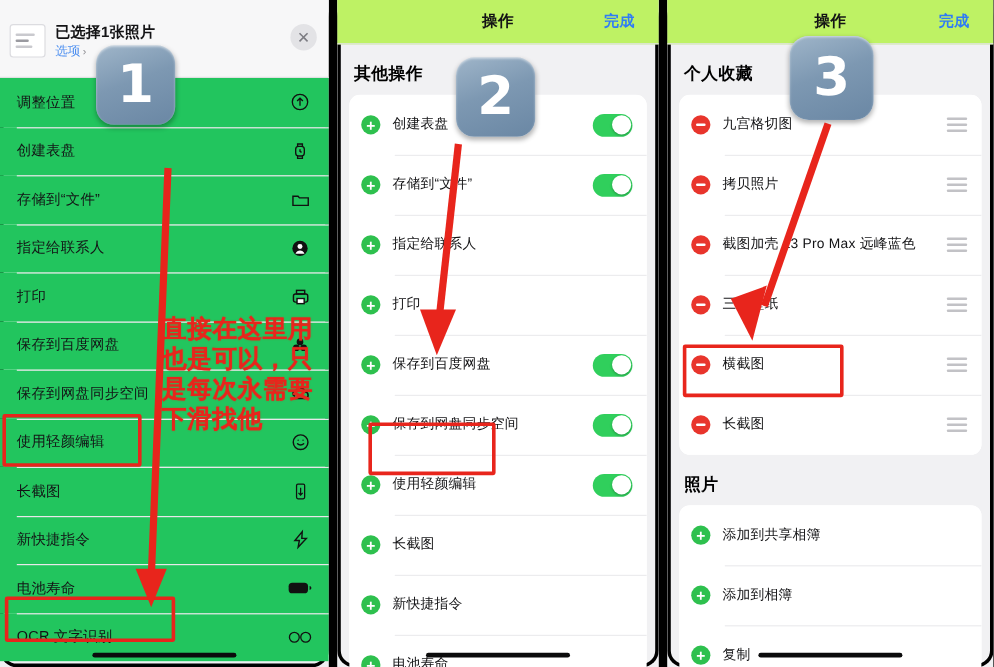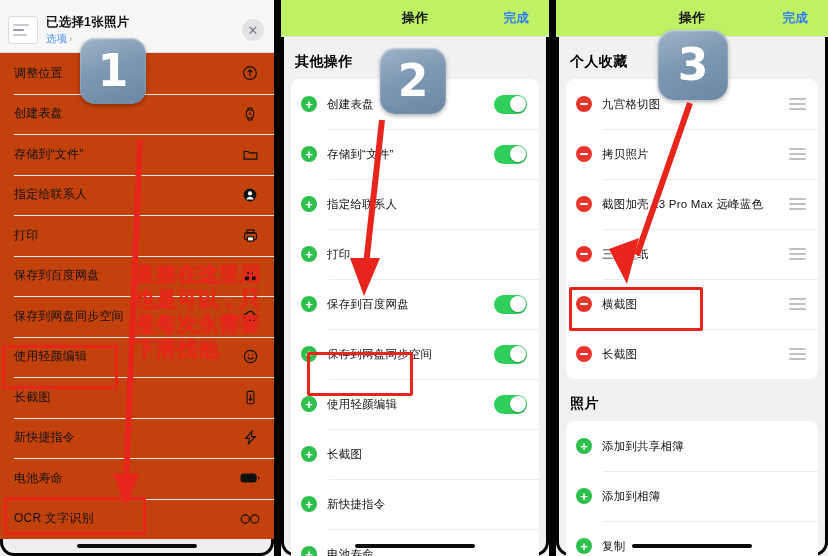--- a/index.html
+++ b/index.html
@@ -18,21 +18,21 @@
   #panel2{left:281px;width:268px;background:#f1f1f3;}
   #panel3{left:556px;width:272px;background:#f1f1f3;}
 
   
   .panel::before{content:"";position:absolute;inset:0;pointer-events:none;
      border-radius:14px;box-shadow:0 0 0 3px #000 inset;}
 
   
   .sheet-header{
     position:relative;background:#f7f7f8;height:44px;
-    display:flex;align-items:center;padding:8px 10px 0 8px;
+    display:flex;align-items:flex-start;padding:20px 10px 0 8px;
     border-bottom:1px solid #e0e0e2;
   }
   .thumb{
     width:30px;height:28px;border-radius:3px;background:#fff;
     border:1px solid #dcdce0;flex:0 0 auto;margin-right:8px;
     display:flex;flex-direction:column;justify-content:center;gap:3px;padding:3px 4px;box-sizing:border-box;
   }
   .thumb i{display:block;height:2px;background:#c9c9ce;border-radius:1px;}
   .thumb i:nth-child(1){width:80%;}
   .thumb i:nth-child(2){width:55%;background:#9a9aa0;}
@@ -43,21 +43,21 @@
   .hdr-sub .chev{font-size:9px;color:#8e8e93;margin-left:2px;}
   .close-btn{
     width:22px;height:22px;border-radius:50%;background:#e3e3e6;
     display:flex;align-items:center;justify-content:center;
     color:#7c7c82;font-size:13px;line-height:1;flex:0 0 auto;
   }
 
   .list1{background:#fff;margin:0;}
   .row1{
     height:40.5px;display:flex;align-items:center;
-    padding:0 12px 0 14px;position:relative;background:#c2410c;
+    padding:0 12px 0 14px;position:relative;background:#22c55e;
   }
   .row1 + .row1::before{
     content:"";position:absolute;left:14px;right:0;top:0;height:1px;background:#e8e8ea;
   }
   .row1 .lbl{font-size:12px;color:#131315;flex:1 1 auto;letter-spacing:.2px;}
   .row1 .ic{width:24px;height:24px;flex:0 0 auto;display:flex;align-items:center;justify-content:center;color:#111;}
   .home-bar{position:absolute;bottom:8px;left:50%;transform:translateX(-50%);
     width:120px;height:4px;border-radius:2px;background:#0b0b0c;}
 
   

